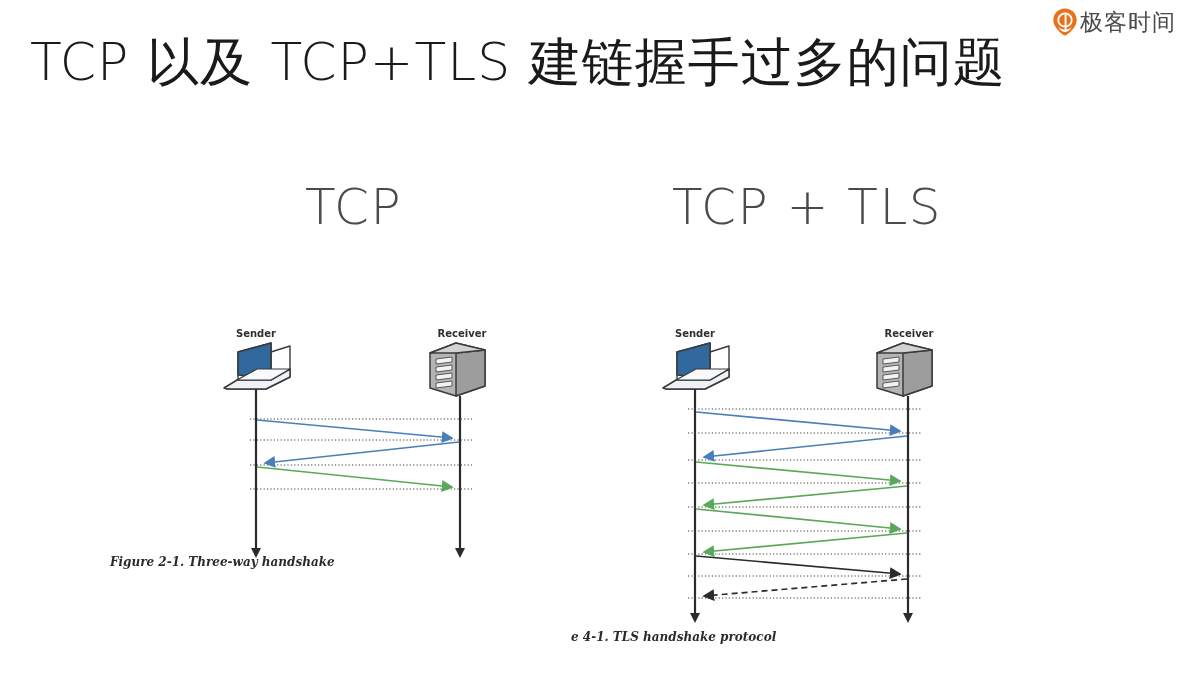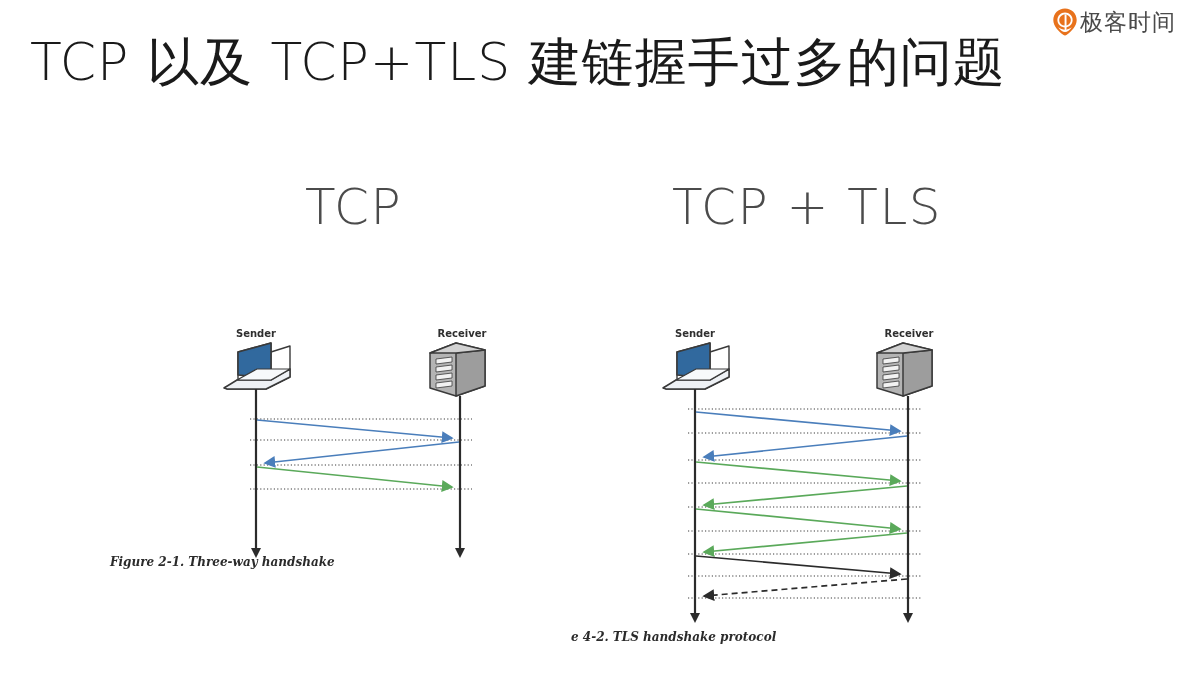--- a/index.html
+++ b/index.html
@@ -191,15 +191,15 @@
       <line x1="136" y1="92" x2="340" y2="111" stroke="#4a7ebb" stroke-width="1.7" marker-end="url(#r-ahBlue)"></line>
       <line x1="347" y1="116" x2="144" y2="137" stroke="#4a7ebb" stroke-width="1.7" marker-end="url(#r-ahBlue)"></line>
       <line x1="136" y1="142" x2="340" y2="161" stroke="#5aa95a" stroke-width="1.7" marker-end="url(#r-ahGreen)"></line>
       <line x1="347" y1="166" x2="144" y2="185" stroke="#5aa95a" stroke-width="1.7" marker-end="url(#r-ahGreen)"></line>
       <line x1="136" y1="189" x2="340" y2="209" stroke="#5aa95a" stroke-width="1.7" marker-end="url(#r-ahGreen)"></line>
       <line x1="347" y1="213" x2="144" y2="232" stroke="#5aa95a" stroke-width="1.7" marker-end="url(#r-ahGreen)"></line>
       <line x1="136" y1="236" x2="340" y2="254" stroke="#2b2b2b" stroke-width="1.7" marker-end="url(#r-ahBlack)"></line>
       <line x1="347" y1="259" x2="144" y2="276" stroke="#2b2b2b" stroke-width="1.7" stroke-dasharray="6,4" marker-end="url(#r-ahBlack)"></line>
     </svg>
   </div>
-  <div class="fig-caption" id="cap-right">e 4-2. TLS handshake protocol</div>
+  <div class="fig-caption" id="cap-right">e 4-1. TLS handshake protocol</div>
 
 </div>
 
 </body></html>

